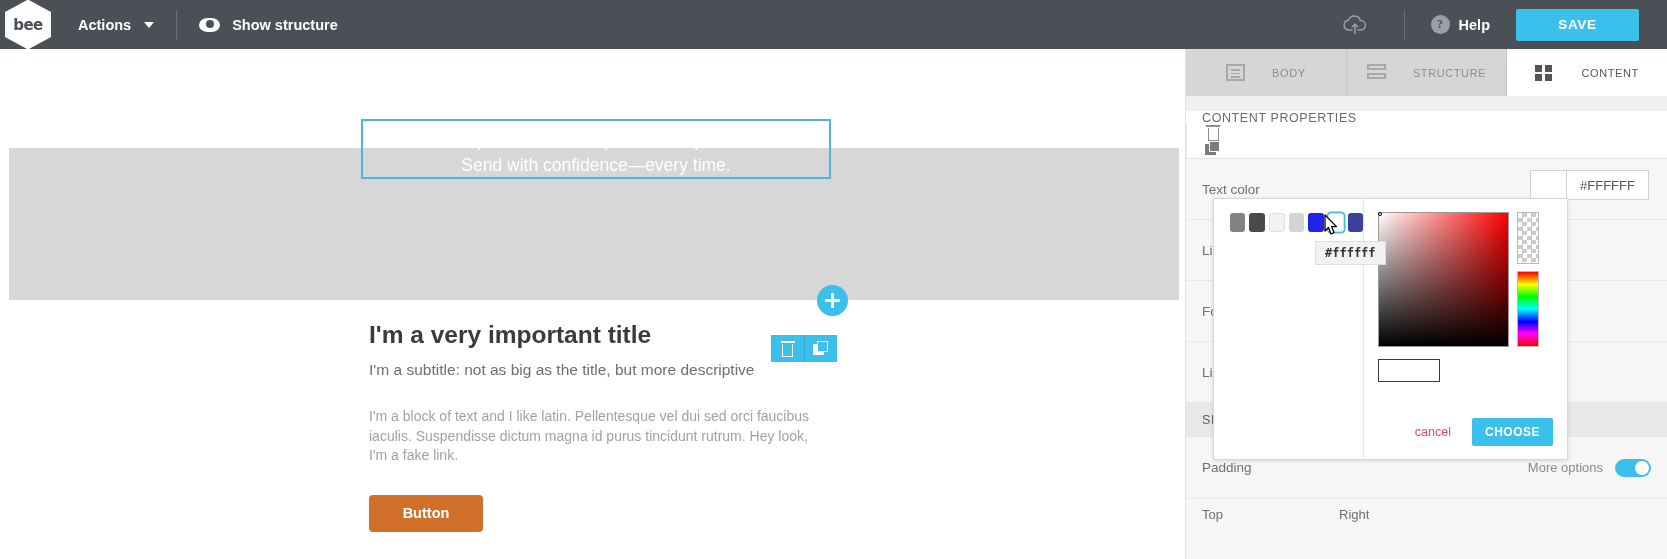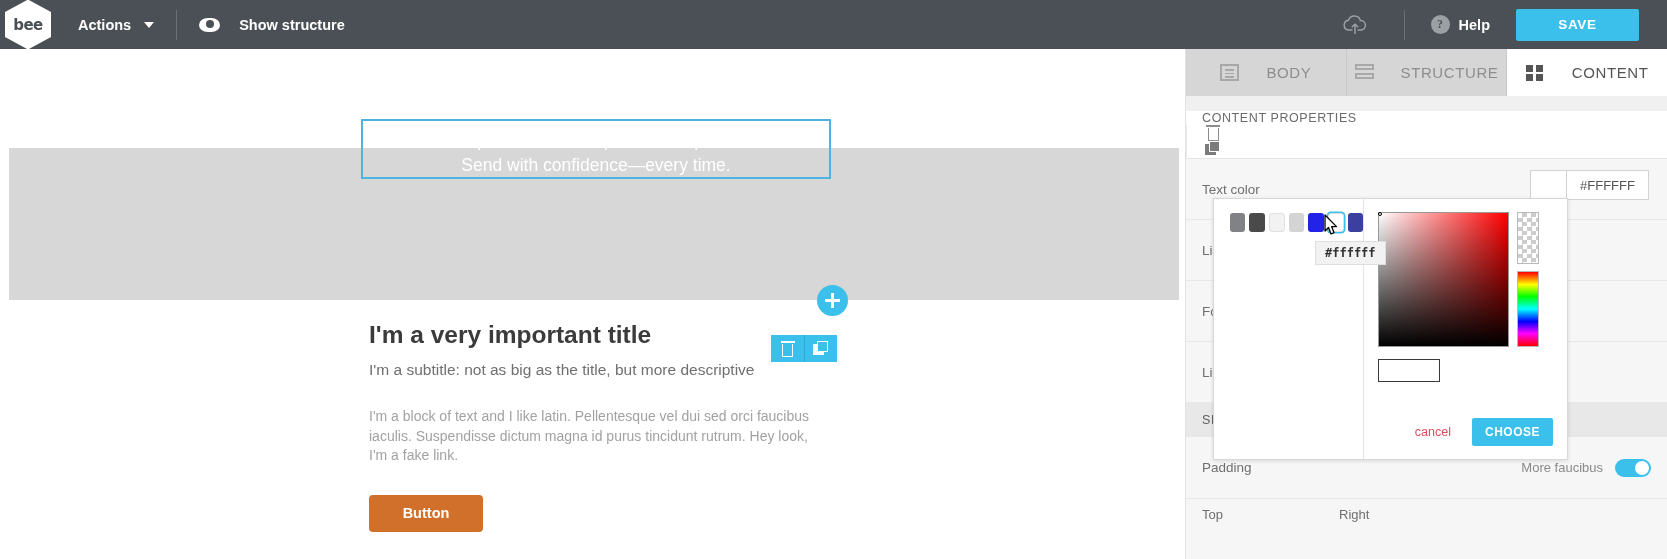--- a/index.html
+++ b/index.html
@@ -47,21 +47,21 @@
     border-left: 5.5px solid transparent;
     border-right: 5.5px solid transparent;
     border-top: 6px solid #ffffff;
   }
   .tb-divider {
     width: 1px; height: 30px;
     background: #6a7075;
     margin: 0 22px;
   }
   .tb-showstruct {
-    display: flex; align-items: center; gap: 19px;
+    display: flex; align-items: center; gap: 12px;
     color: #ffffff; font-size: 14.5px; font-weight: bold;
     cursor: pointer;
   }
   .eye-icon {
     width: 21px; height: 14px;
     position: relative;
   }
   .eye-icon .outer {
     position: absolute; inset: 0;
     background: #ffffff;
@@ -169,21 +169,21 @@
   .panel {
     position: absolute; top: 49px; left: 1185px;
     width: 482px; height: 510px;
     background: #f6f6f6;
     border-left: 1px solid #e2e2e2;
   }
   .tabs { display: flex; height: 47px; background: #d6d6d6; }
   .tab {
     flex: 1; height: 47px;
     display: flex; align-items: center; justify-content: center; gap: 27px;
-    font-size: 15px; color: #8d8d8d; letter-spacing: 0.6px;
+    font-size: 11px; color: #8d8d8d; letter-spacing: 0.6px;
     background: #d6d6d6;
     border-right: 1px solid #c8c8c8;
     cursor: pointer;
   }
   .tab.active {
     background: #ffffff; color: #555555; border-right: none;
   }
   .ti { width: 19px; height: 17px; position: relative; }
   .ti-body { border: 2px solid #a8a8a8; }
   .ti-body i { position: absolute; left: 3px; height: 1.5px; background: #a8a8a8; width: 9px; }
@@ -515,21 +515,21 @@
     <div class="prop-row">
       <span class="prop-label">Li</span>
     </div>
 
     <div class="spacing-head">
       <span>SPACING</span>
     </div>
 
     <div class="pad-row">
       <span class="prop-label">Padding</span>
-      <span class="more-opt">More faucibus</span>
+      <span class="more-opt">More options</span>
       <span class="toggle">
         <span class="knob"></span>
       </span>
     </div>
 
     <div class="trc-row">
       <span>Top</span>
       <span>Right</span>
     </div>
 

